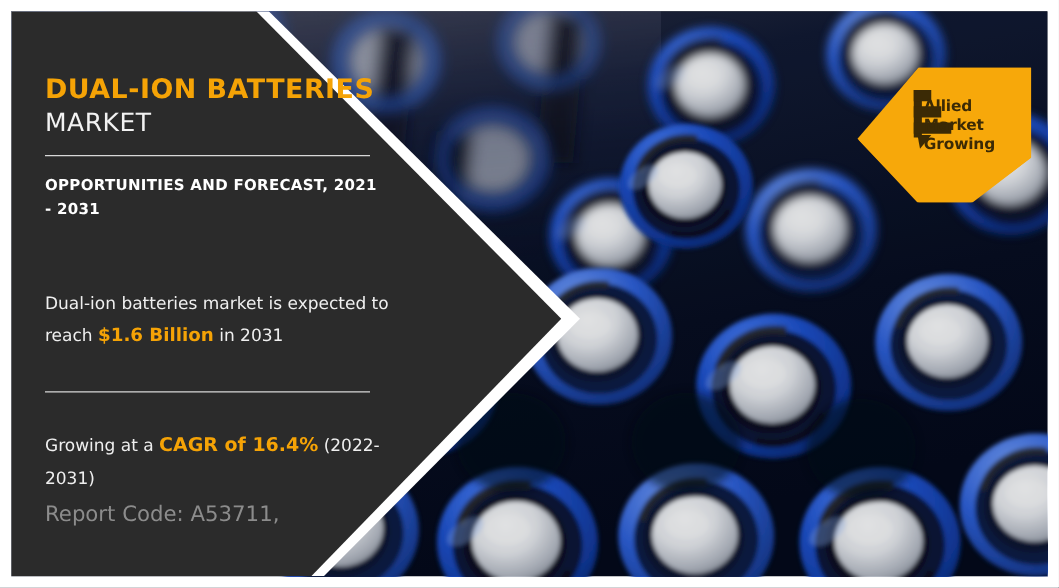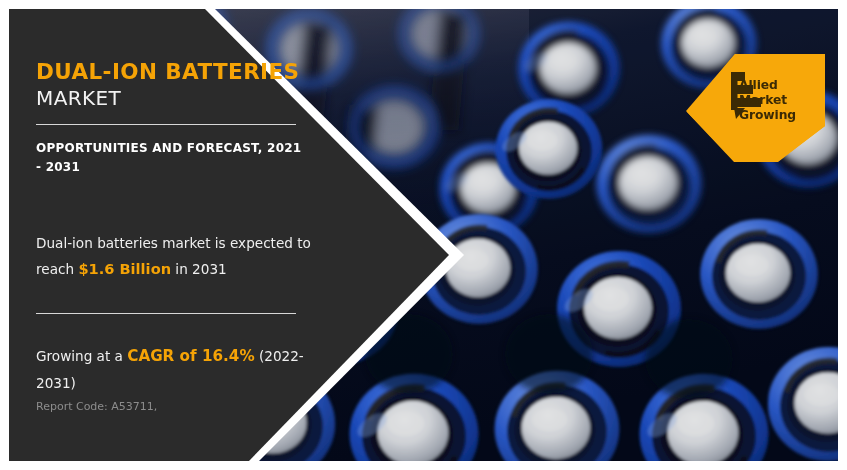--- a/index.html
+++ b/index.html
@@ -65,21 +65,21 @@
     color:#efefef;font-size:13.6px;font-weight:400;line-height:1.82;
   }
   .stat .hl{color:#f5a306;font-weight:700;font-size:14.6px;}
   .cagr{
     position:absolute;left:36px;top:330px;width:280px;
     color:#efefef;font-size:13.6px;font-weight:400;line-height:1.82;margin-top:13px;
   }
   .cagr .hl{color:#f5a306;font-weight:700;font-size:15.2px;}
   .footer{
     position:absolute;left:36px;top:398px;width:260px;
-    color:#8c8c8c;font-size:11px;font-weight:400;line-height:1.72;
+    color:#8c8c8c;font-size:17px;font-weight:400;line-height:1.72;
   }
   
   .logo-badge{
     position:absolute;right:22px;top:9px;width:148px;height:108px;
     pointer-events:auto;
     margin-top:45px;
   }
   .logo-badge svg{display:block;width:148px;height:108px;}
   .logo-text{
     position:absolute;left:62px;top:24px;

